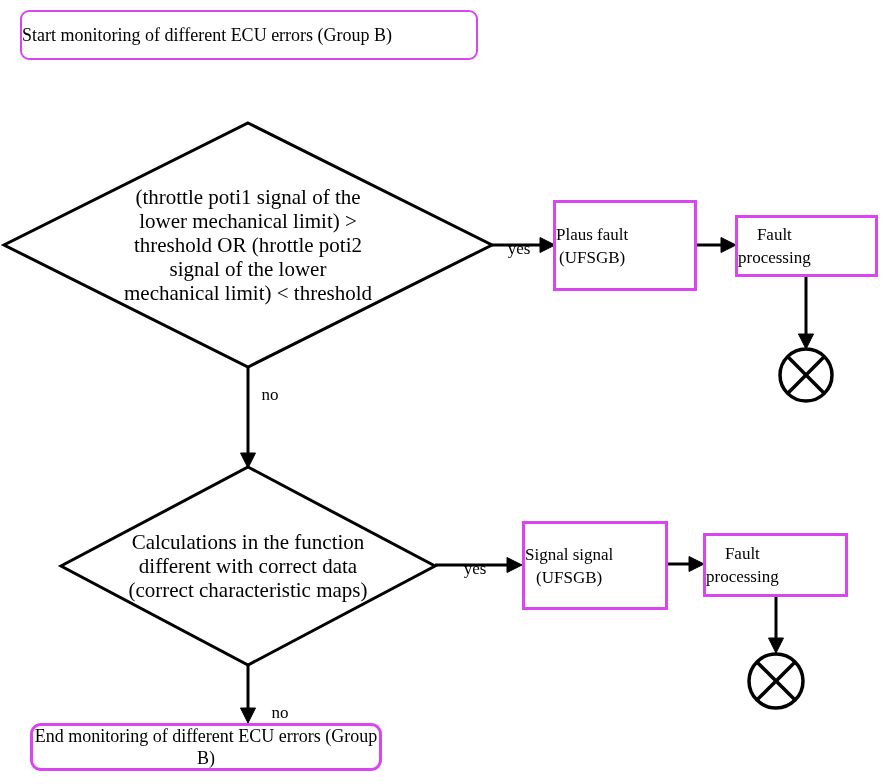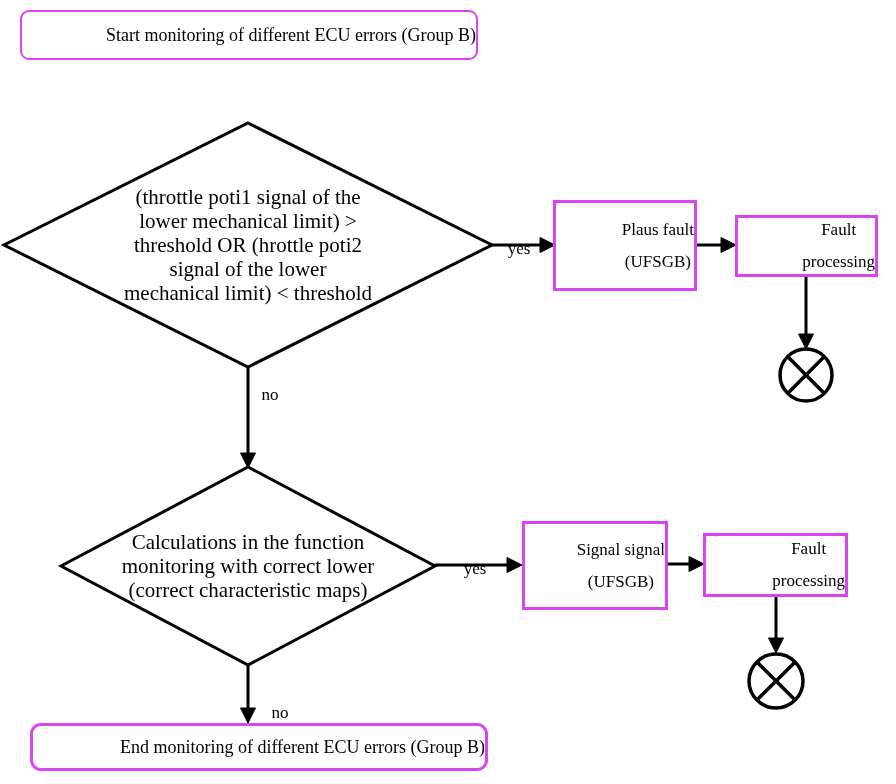--- a/index.html
+++ b/index.html
@@ -12,52 +12,52 @@
     font-family: "Liberation Serif", serif;
     overflow: hidden;
   }
   .layer { position: absolute; left: 0; top: 0; }
   .node {
     position: absolute;
     border: 3px solid #d946ef;
     background: #ffffff;
     display: flex;
     align-items: center;
-    justify-content: flex-end;
+    justify-content: flex-start;
     text-align: center;
     white-space: pre-line;
     box-sizing: border-box;
   }
   .terminator {
     border-width: 2.5px;
     border-radius: 9px;
     font-size: 18px;
     line-height: 22px;
   }
   .process {
     font-size: 17px;
-    line-height: 32px;
+    line-height: 23px;
   }
   .diamond-text {
     position: absolute;
     text-align: center;
     white-space: pre-line;
     font-size: 21px;
     line-height: 24px;
   }
   .edge-label {
     position: absolute;
     font-size: 17px;
     line-height: 20px;
     text-align: center;
     margin-top: 24px;
   }
   
   #start-box  { left: 20px;  top: 10px;  width: 458px; height: 50px; }
-  #end-box    { left: 30px;  top: 723px; width: 458px; height: 48px; border-radius: 11px; border-width: 3px; }
+  #end-box    { left: 30px;  top: 723px; width: 352px; height: 48px; border-radius: 11px; border-width: 3px; }
   #plaus-box  { left: 553px; top: 200px; width: 144px; height: 91px; }
   #fp1-box    { left: 735px; top: 215px; width: 143px; height: 62px; }
   #signal-box { left: 522px; top: 521px; width: 146px; height: 89px; }
   #fp2-box    { left: 703px; top: 533px; width: 145px; height: 64px; }
   #d1-text    { left: 88px;  top: 185px; width: 320px; }
   #d2-text    { left: 88px;  top: 530px; width: 320px; }
   #yes1-label { left: 498px; top: 215px; width: 42px; }
   #no1-label  { left: 254px; top: 361px; width: 32px; }
   #yes2-label { left: 454px; top: 535px; width: 42px; }
   #no2-label  { left: 264px; top: 679px; width: 32px; }
@@ -144,21 +144,21 @@
     <span>Plaus fault
 (UFSGB)</span>
   </div>
 
   <div id="fp1-box" class="node process">
     <span>Fault
 processing</span>
   </div>
 
   <div id="d2-text" class="diamond-text">Calculations in the function
-monitoring with correct lower
+different with correct data
 (correct characteristic maps)</div>
 
   <div id="yes2-label" class="edge-label">yes</div>
   <div id="no2-label" class="edge-label">no</div>
 
   <div id="signal-box" class="node process">
     <span>Signal signal
 (UFSGB)</span>
   </div>
 

